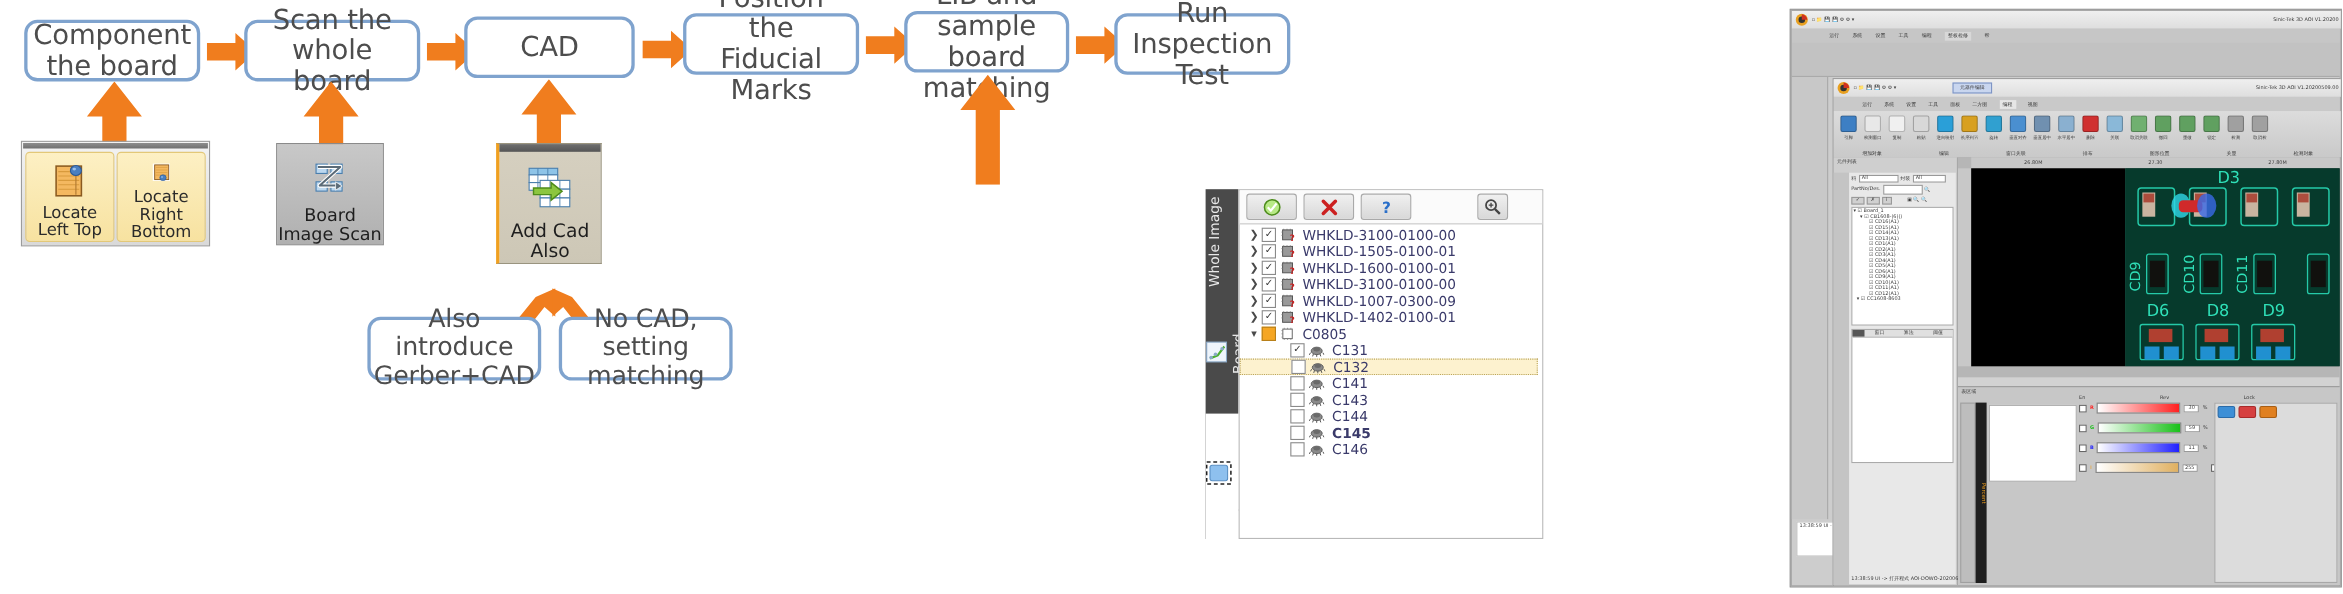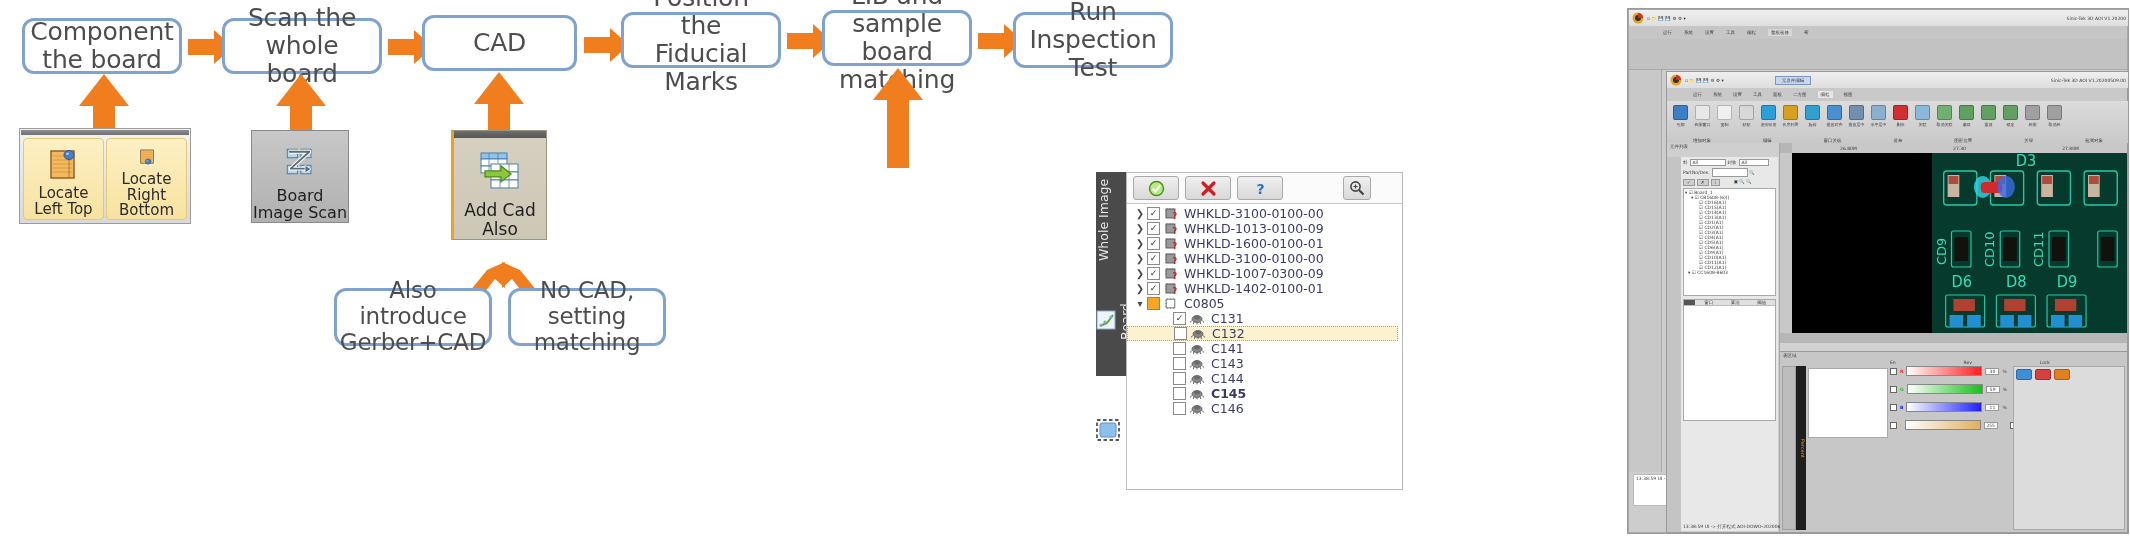--- a/index.html
+++ b/index.html
@@ -418,21 +418,21 @@
 <g stroke="#777" stroke-width="0.8">
               <line x1="3" y1="1" x2="3" y2="2.2"></line>
               <line x1="6" y1="1" x2="6" y2="2.2"></line>
               <line x1="9" y1="1" x2="9" y2="2.2"></line>
 <line x1="1" y1="4" x2="2.2" y2="4"></line>
               <line x1="1" y1="7" x2="2.2" y2="7"></line>
             </g>
 <text x="8.5" y="12" font-size="8" font-weight="bold" fill="#d02020" font-family="DejaVu Sans, sans-serif">?</text>
           </svg>
         </span>
-        <span class="nm">WHKLD-1013-0100-09</span>
+        <span class="nm">WHKLD-1505-0100-01</span>
       </div>
       <div class="trow" style="padding-left: 6px; margin-right: 0px;">
         <span class="chev">❯</span>
         <span class="cbx">✓</span>
         <span style="display: inline-flex;">
           <svg width="13" height="13" viewBox="0 0 13 13" style="flex:0 0 auto;margin-right:3px">
 <rect x="2" y="2" width="9" height="9" fill="#9a9a9a" stroke="#555" stroke-width="0.9"></rect>
 <g stroke="#777" stroke-width="0.8">
               <line x1="3" y1="1" x2="3" y2="2.2"></line>
               <line x1="6" y1="1" x2="6" y2="2.2"></line>

